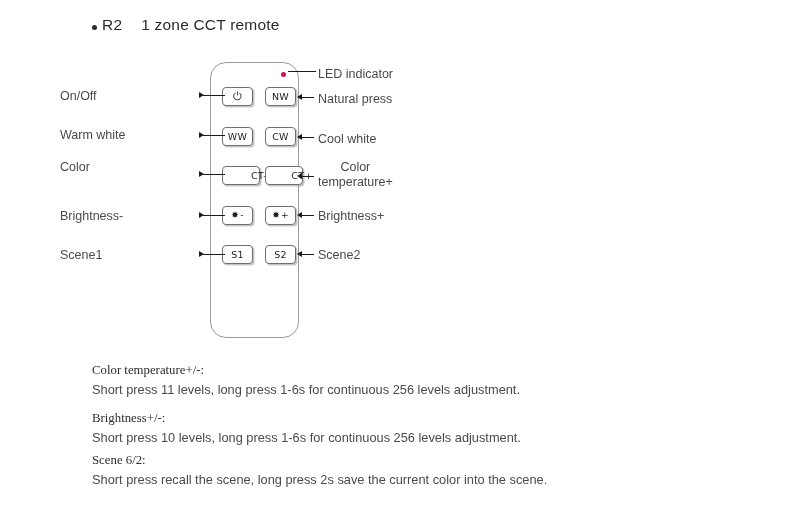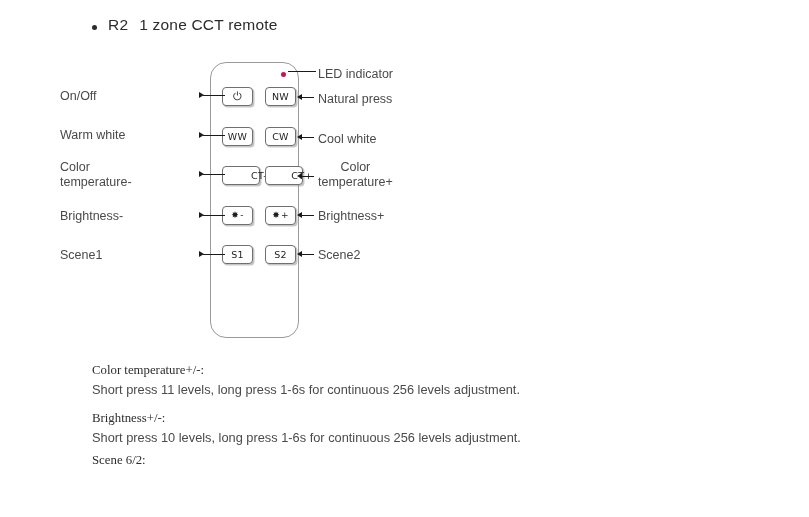--- a/index.html
+++ b/index.html
@@ -12,34 +12,35 @@
     position: relative;
     font-family: "Liberation Sans", sans-serif;
     color: #3a3a3a;
     overflow: hidden;
   }
 
   
   #title-row {
     position: absolute;
     left: 92px; top: 16px;
-    display: flex; align-items: flex-end; gap: 11px;
+    display: flex; align-items: flex-end; gap: 5px;
     white-space: nowrap;
   }
   #title-bullet {
     width: 5px; height: 5px; border-radius: 50%;
     background: #2b2b2b;
     position: relative; top: -4px;
     flex: none;
   }
   #title-code {
     font-size: 15.5px; color: #2b2b2b; letter-spacing: .2px;
   }
   #title-text {
     font-size: 15.5px; color: #2b2b2b; letter-spacing: .2px;
+    margin-left: 14px;
   }
 
   
   #remote-body {
     position: absolute;
     left: 210px; top: 62px;
     width: 89px; height: 276px;
     border: 1px solid #9a9a9a;
     border-radius: 16px;
     background: #ffffff;
@@ -183,21 +184,20 @@
 <div class="arrow-right" style="left:199px; top:92px;"></div>
 
 <div class="label left" style="left:60px; top:128px; width:140px;">
   <div>Warm white</div>
 </div>
 <div class="leader" style="left:203px; top:135px; width:22px;"></div>
 <div class="arrow-right" style="left:199px; top:132px;"></div>
 
 <div class="label left" style="left:60px; top:160px; width:140px;">
   <div>Color</div>
-  <div>temperature-</div>
 </div>
 <div class="leader" style="left:203px; top:174px; width:22px;"></div>
 <div class="arrow-right" style="left:199px; top:171px;"></div>
 
 <div class="label left" style="left:60px; top:209px; width:140px;">
   <div>Brightness-</div>
 </div>
 <div class="leader" style="left:203px; top:215px; width:22px;"></div>
 <div class="arrow-right" style="left:199px; top:212px;"></div>
 
@@ -244,13 +244,14 @@
 </div>
 
 <div id="notes">
   <p class="note-head">Color temperature+/-:</p>
   <p class="note-body">Short press 11 levels, long press 1-6s for continuous 256 levels adjustment.</p>
 
   <p class="note-head">Brightness+/-:</p>
   <p class="note-body tight">Short press 10 levels, long press 1-6s for continuous 256 levels adjustment.</p>
 
   <p class="note-head">Scene 6/2:</p>
+  <p class="note-body">Short press recall the scene, long press 2s save the current color into the scene.</p>
 </div>
 
 </body></html>

